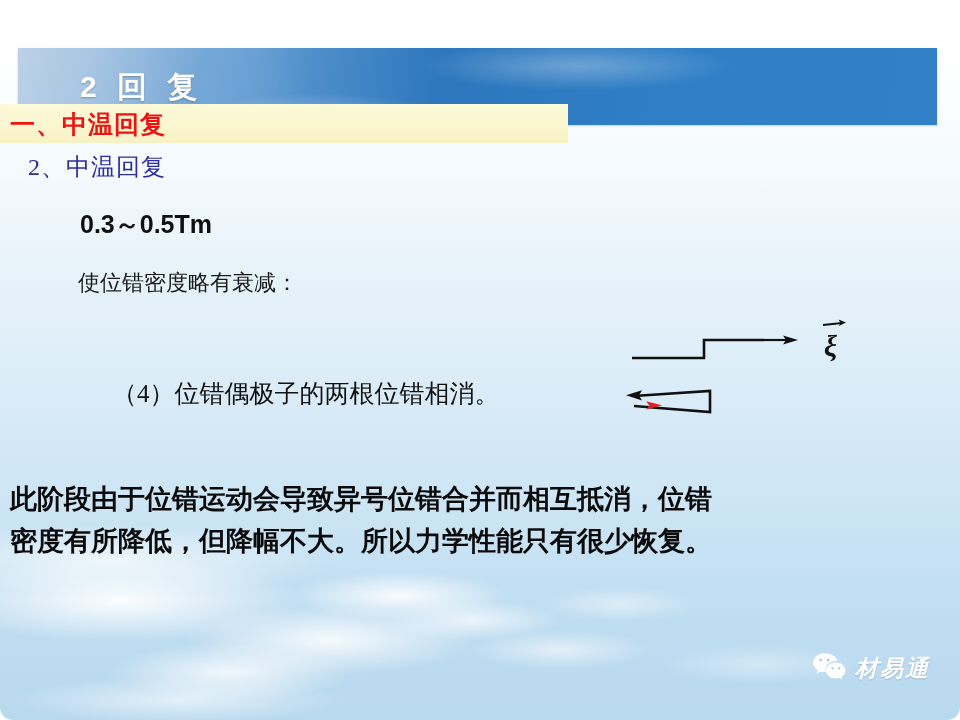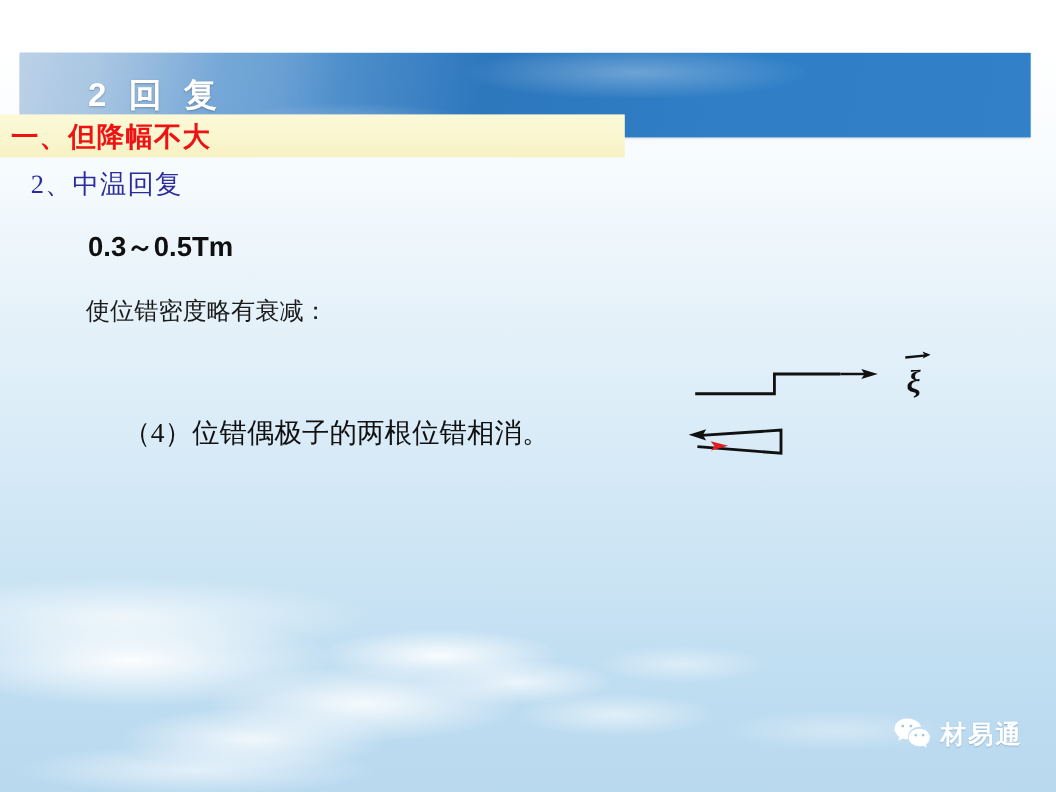--- a/index.html
+++ b/index.html
@@ -24,20 +24,21 @@
         #fbfdfe 14%,
         #f4fafd 24%,
         #eaf4fa 34%,
         #e2f0f9 44%,
         #dcedf8 52%,
         #d3e8f6 62%,
         #cbe4f4 72%,
         #c2dff2 82%,
         #bcdbf0 92%,
         #b9d9ef 100%);
+    border-radius: 13px;
   }
 
   
   #clouds {
     position: absolute;
     inset: 0;
     pointer-events: none;
     background:
       radial-gradient(ellipse 260px 60px at 120px 600px, rgba(255,255,255,.95) 0%, rgba(255,255,255,0) 70%),
       radial-gradient(ellipse 200px 48px at 330px 640px, rgba(255,255,255,.85) 0%, rgba(255,255,255,0) 72%),
@@ -175,22 +176,23 @@
     width: 260px;
     height: 125px;
   }
 
   
   #watermark {
     position: absolute;
     left: 812px;
     top: 652px;
     display: flex;
-    align-items: flex-start;
+    align-items: flex-end;
     gap: 9px;
+    font-style: italic;
   }
   #watermark .wm-text {
     color: #ffffff;
     font-family: "Liberation Sans", sans-serif;
     font-size: 23px;
     font-weight: bold;
     letter-spacing: 2px;
     text-shadow: 0 1px 1px rgba(120,150,175,.55);
     white-space: nowrap;
   }
@@ -200,21 +202,21 @@
 
 <div id="slide">
 
   <div id="clouds"></div>
 
   <div id="title-banner">
     <div class="title-text">2  回   复</div>
   </div>
 
   <div id="subsection-banner">
-    <div class="sub-text">一、但降幅不大</div>
+    <div class="sub-text">一、中温回复</div>
   </div>
 
   <div class="txt" id="item-midtemp">2、中温回复</div>
 
   <div class="txt" id="item-range">0.3～0.5Tm</div>
 
   <div class="txt" id="item-glide">使位错密度略有衰减：</div>
 
 
   <div class="txt" id="item-point2">（4）位错偶极子的两根位错相消。</div>
@@ -236,20 +238,22 @@
       </g>
 
       <g>
         <path d="M 22 84 L 98 79 L 98 100 L 22 94" fill="none" stroke="#111111" stroke-width="2.6" stroke-linejoin="miter"></path>
         <path d="M 14 83.2 L 30 78.2 L 27 83.4 L 30 88.4 Z" fill="#111111" stroke="none"></path>
         <path d="M 50 93.2 L 34 89.2 L 37.4 93.4 L 34.4 97.6 Z" fill="#e02020" stroke="none"></path>
       </g>
     </svg>
   </div>
 
+  <div id="conclusion">   此阶段由于位错运动会导致异号位错合并而相互抵消，位错
+密度有所降低，但降幅不大。所以力学性能只有很少恢复。</div>
 
   <div id="watermark">
     <span>
       <svg width="34" height="28" viewBox="0 0 34 28">
         <g fill="#ffffff">
           <path d="M12.6 1.2C6.3 1.2 1.2 5.4 1.2 10.6c0 3 1.8 5.7 4.5 7.4l-1.1 3.4 3.9-2a14.6 14.6 0 0 0 4.1.6c.4 0 .8 0 1.2-.05a8.6 8.6 0 0 1-.4-2.5c0-4.9 4.8-8.8 10.7-8.8.4 0 .8.02 1.2.06C24.3 4.5 19.1 1.2 12.6 1.2z"></path>
           <path d="M23.9 10.4c-5.5 0-9.9 3.6-9.9 8 0 4.4 4.4 8 9.9 8 1.2 0 2.3-.2 3.4-.5l3.2 1.7-.9-2.8c2.3-1.5 3.8-3.8 3.8-6.4 0-4.4-4.4-8-9.5-8z"></path>
         </g>
         <g fill="#9ec9e3">
           <circle cx="8.7" cy="8.1" r="1.35"></circle>

